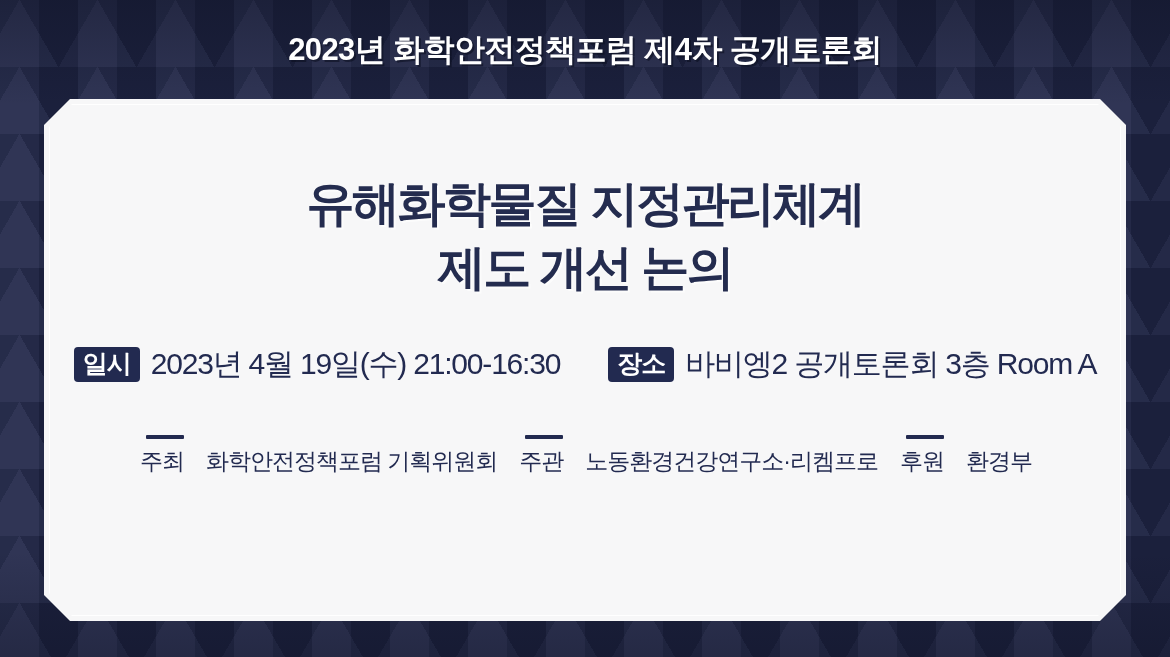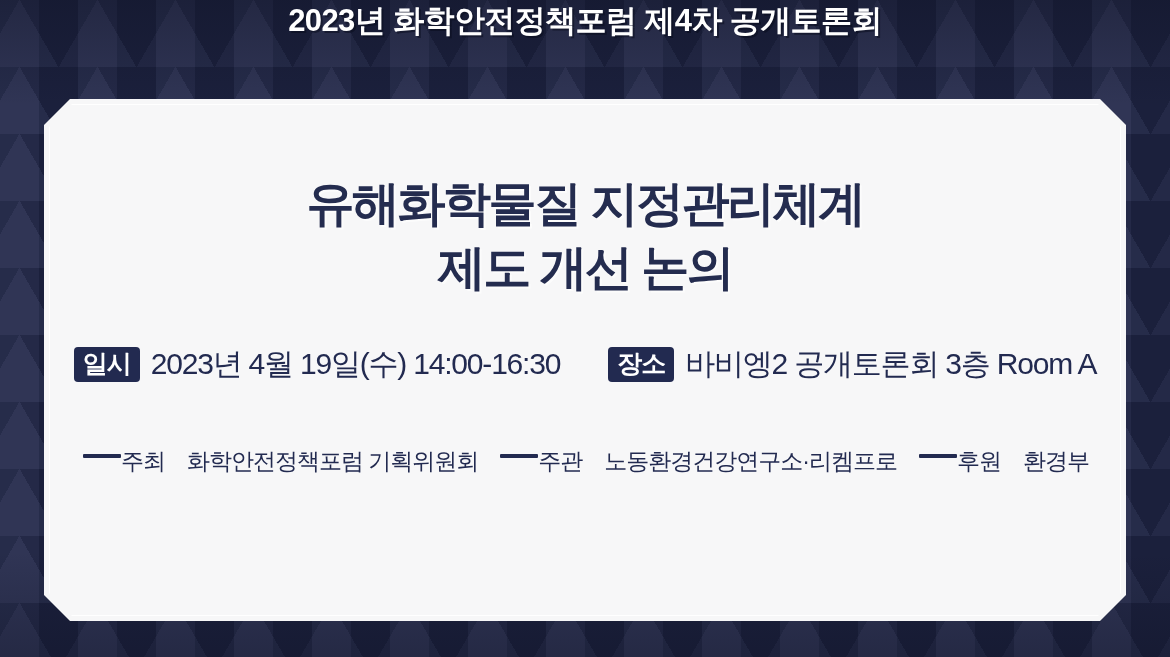--- a/index.html
+++ b/index.html
@@ -43,20 +43,21 @@
   }
 
   
   #header-bar {
     position: absolute;
     left: 0;
     top: 0;
     width: 1170px;
     height: 100px;
     display: flex;
+    align-items: center;
     justify-content: center;
   }
   #header-title {
     color: #ffffff;
     font-size: 31px;
     font-weight: bold;
     letter-spacing: -0.6px;
     text-shadow: 2px 2px 0 rgba(10,13,30,0.55);
     white-space: nowrap;
   }
@@ -169,22 +170,22 @@
     align-items: flex-end;
     justify-content: center;
     gap: 0;
   }
   .credit-group {
     display: flex;
     align-items: flex-end;
   }
   .credit-label-wrap {
     display: flex;
-    flex-direction: row;
-    align-items: center;
+    flex-direction: column;
+    align-items: flex-end;
     margin: 0 12px 0 12px;
   }
   .credit-rule {
     width: 38px;
     height: 4px;
     background: #222a50;
     margin-bottom: 11px;
     border-radius: 1px;
   }
   .credit-label {
@@ -222,21 +223,21 @@
 
     <div id="main-title">
       <span class="tline">유해화학물질 지정관리체계</span>
       <span class="tline">제도 개선 논의</span>
     </div>
 
     <div id="info-row">
 
       <div class="info-item">
         <span class="info-badge">일시</span>
-        <span class="info-value">2023년 4월 19일(수) 14:00-16:30</span>
+        <span class="info-value">2023년 4월 19일(수) 21:00-16:30</span>
       </div>
 
       <div class="info-item">
         <span class="info-badge">장소</span>
         <span class="info-value">바비엥2 공개토론회 3층 Room A</span>
       </div>
 
     </div>
 
     <div id="credits-row">

